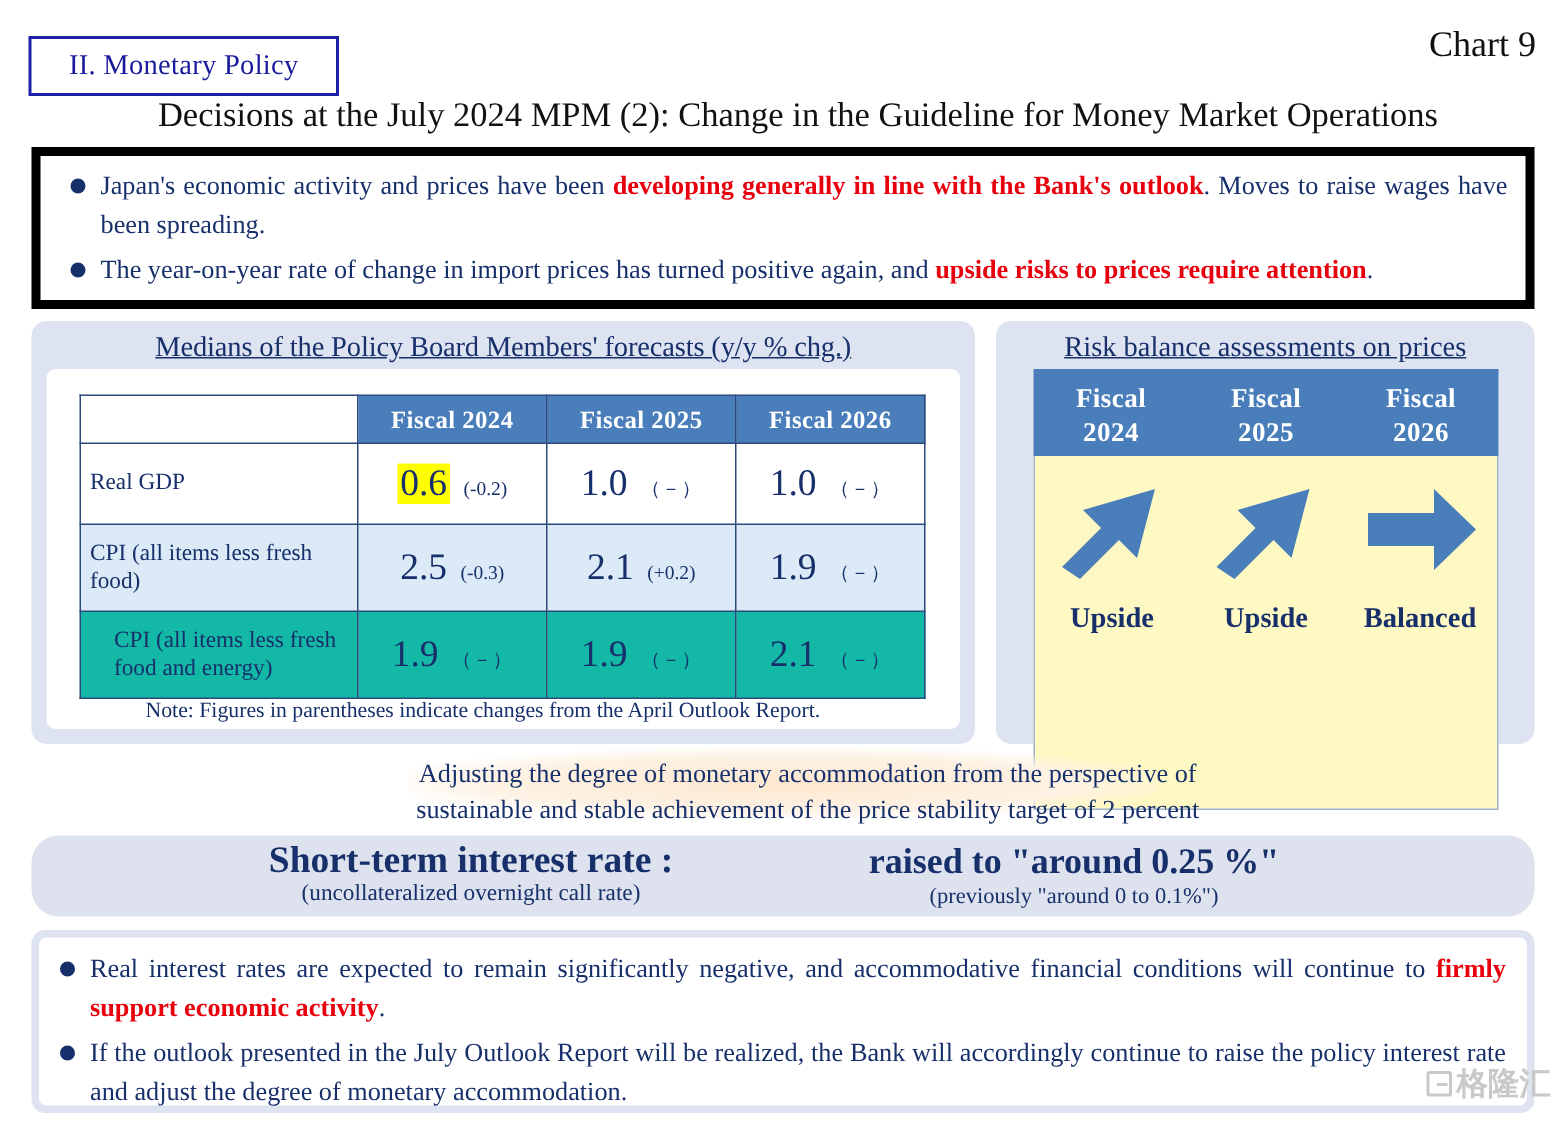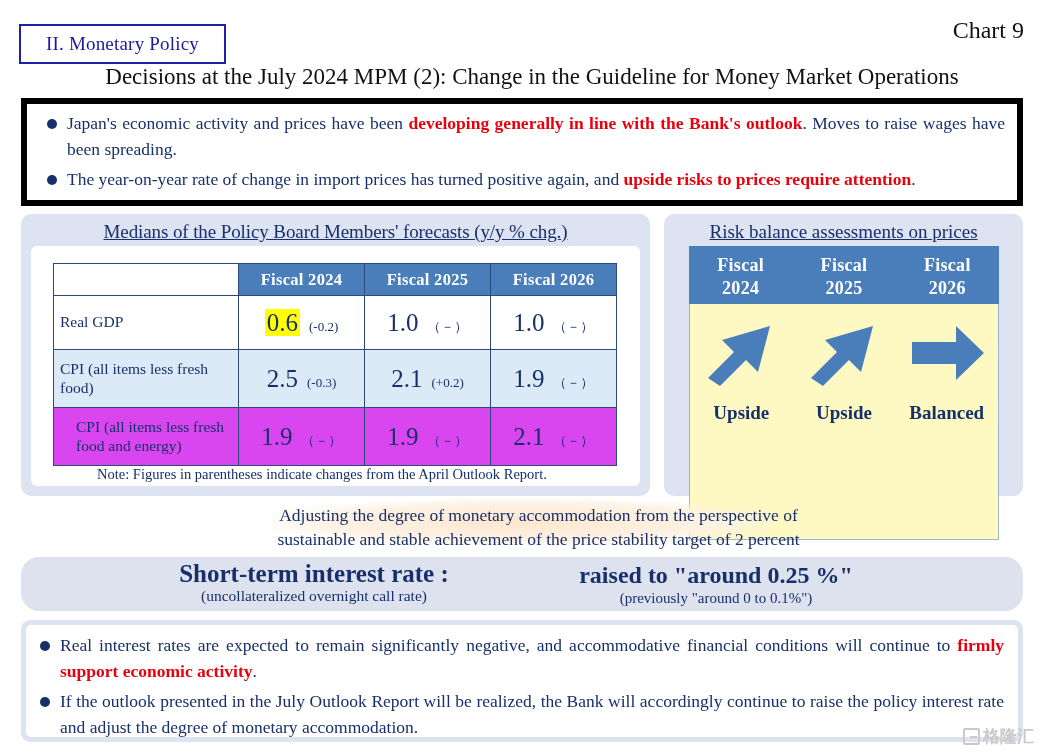--- a/index.html
+++ b/index.html
@@ -134,21 +134,21 @@
     text-align: center;
     padding: 4px 2px;
     white-space: nowrap;
   }
   .big { font-size: 25px; }
   .big.mark { background: #ffff00; padding: 0 2px; }
   .delta { font-size: 13px; margin-left: 9px; }
   .delta.wide { letter-spacing: .5px; }
   tr.r1 td { height: 54px; background: #fff; }
   tr.r2 td { height: 58px; background: #dbeaf6; }
-  tr.r3 td { height: 58px; background: #d946ef; }
+  tr.r3 td { height: 58px; background: #14b8a6; }
 
   .table-note {
     position: absolute;
     left: 32px; top: 252px;
     font-size: 14.5px;
     color: #17306b;
     white-space: nowrap;
     margin-left: 44px;
   }
 
@@ -257,22 +257,22 @@
     width: 100%; height: 100%;
     background: #fff;
     border-radius: 5px;
     padding: 8px 14px 4px 4px;
   }
   .bottom-inner .bullet-text { font-size: 17.5px; }
 
   
   .watermark {
     position: absolute;
-    right: 8px; bottom: 6px;
-    font-size: 17px;
+    right: 8px; bottom: 18px;
+    font-size: 21px;
     color: #c9c9c9;
     font-weight: bold;
     letter-spacing: 0px;
     display: flex; align-items: center; gap: 3px;
     font-family: "DejaVu Sans", sans-serif;
   }
   .wm-mark {
     display: inline-block;
     width: 17px; height: 17px;
     border: 2px solid #c9c9c9;

